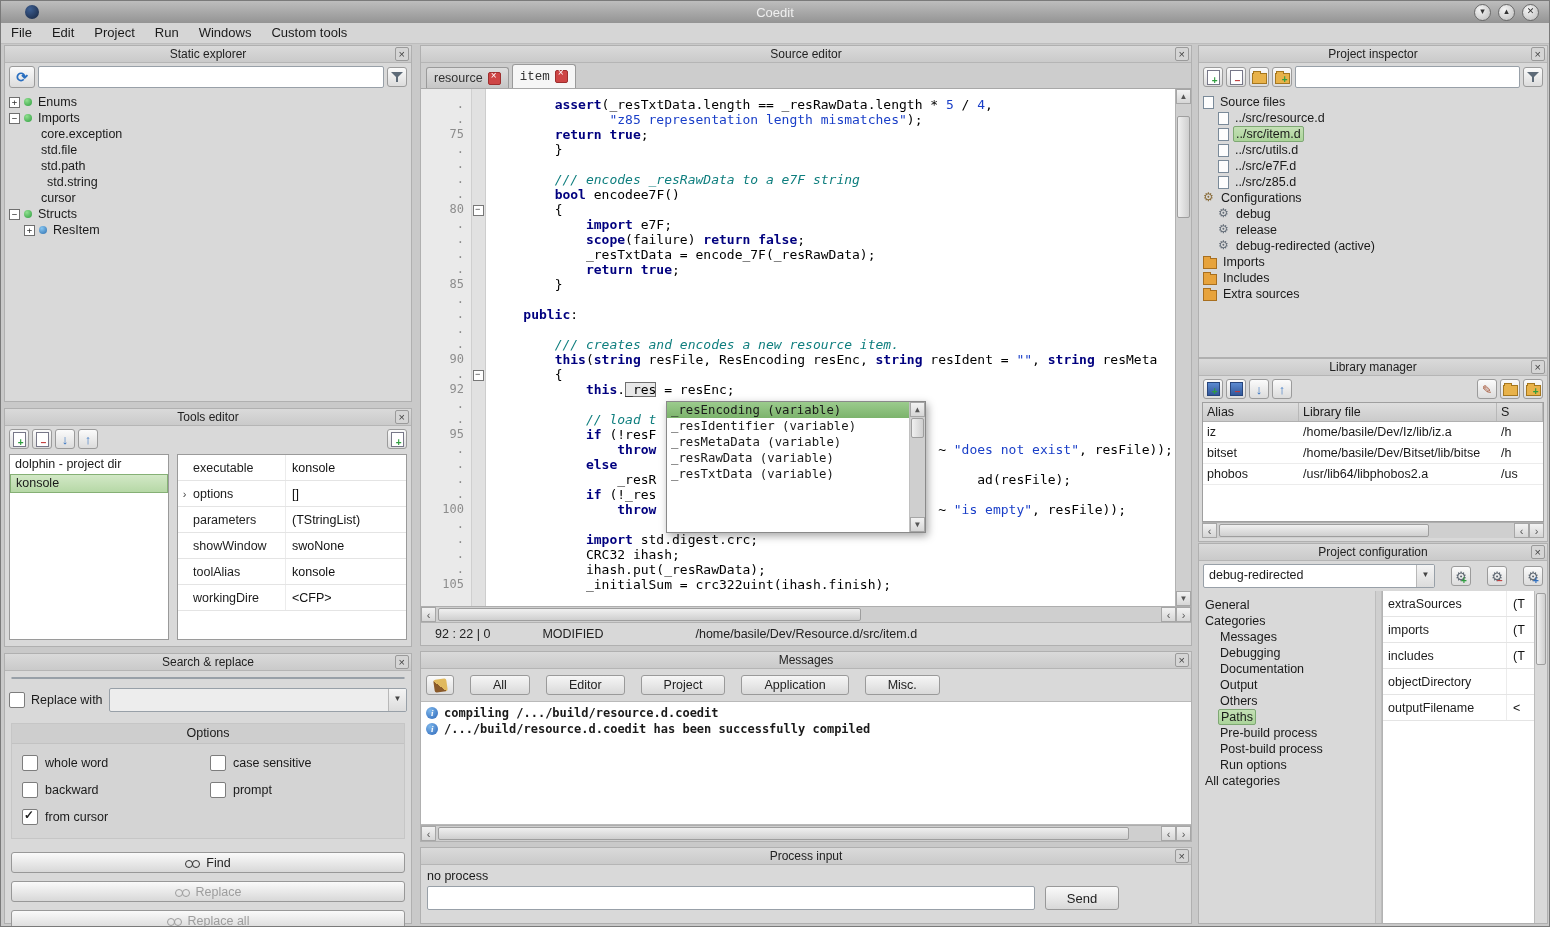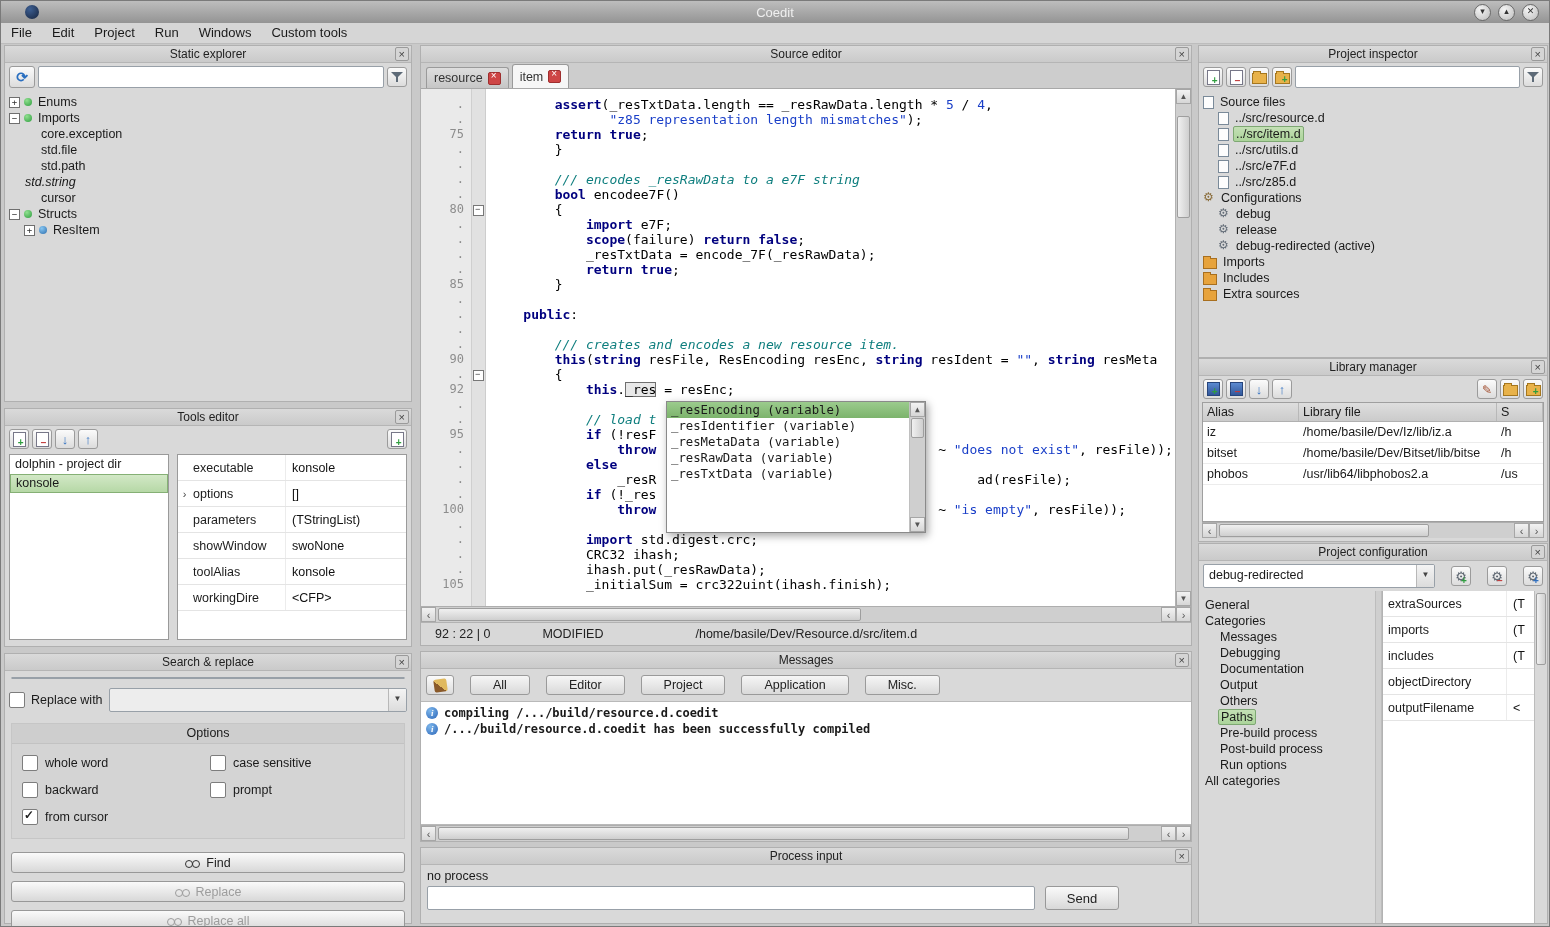--- a/index.html
+++ b/index.html
@@ -116,21 +116,21 @@
   .binoc{display:inline-block;width:15px;height:11px;position:relative;}
   .binoc::before,.binoc::after{content:"";position:absolute;top:3px;width:6px;height:6px;border:1.5px solid #333;border-radius:50%;}
   .binoc::before{left:0;} .binoc::after{right:0;}
   .binoc.gray::before,.binoc.gray::after{border-color:#9d9d9d;}
   
   .tabbar{height:25px;flex:none;background:#cdcdcd;border-bottom:1px solid #a8a8a8;display:flex;
     align-items:flex-end;padding-left:5px;gap:3px;}
   .tab{height:20px;display:flex;align-items:center;gap:5px;padding:0 7px;
     background:linear-gradient(#dedede,#c6c6c6);border:1px solid #9a9a9a;border-bottom:none;
     border-radius:3px 3px 0 0;font-size:12.5px;color:#333;}
-  .tab.active{height:23px;background:#f6f6f6;}
+  .tab.active{height:23px;background:#f6f6f6;font-family:Liberation Mono, monospace;}
   .tabclose{width:11px;height:11px;background:#ce4545;border:1px solid #9e2e2e;border-radius:2px;position:relative;flex:none;}
   .tabclose::before{content:"×";color:#fff;font-size:10px;position:absolute;left:2px;top:-3px;}
   .edarea{flex:1;display:flex;min-height:0;background:#fff;}
   .gutter{width:50px;flex:none;background:#eaeaea;border-right:1px solid #cfcfcf;padding-top:8px;
     font:12px/15px "DejaVu Sans Mono",monospace;color:#8d8d8d;text-align:right;}
   .gcell{height:15px;padding-right:7px;}
   .foldbar{width:13px;flex:none;background:#e1e1e1;border-right:1px solid #cdcdcd;padding-top:8px;}
   .fcell{height:15px;position:relative;}
   .foldbox{position:absolute;left:1px;top:3px;width:9px;height:9px;background:#fff;border:1px solid #777;}
   .foldbox::before{content:"−";position:absolute;left:1px;top:-2.5px;font-size:9px;color:#333;}
@@ -239,21 +239,21 @@
         </div>
         <div class="trow" style="padding-left: 34px;">
           <span class="tlabel">core.exception</span>
         </div>
         <div class="trow" style="padding-left: 34px;">
           <span class="tlabel">std.file</span>
         </div>
         <div class="trow" style="padding-left: 34px;">
           <span class="tlabel">std.path</span>
         </div>
-        <div class="trow" style="padding-left: 18px; font-style: italic;">
+        <div class="trow" style="padding-left: 40px;">
           <span class="tlabel">std.string</span>
         </div>
         <div class="trow" style="padding-left: 34px;">
           <span class="tlabel">cursor</span>
         </div>
         <div class="trow" style="padding-left: 4px;">
           <span class="expander">−</span>
           <span class="ball ball-green"></span>
           <span class="tlabel">Structs</span>
         </div>

